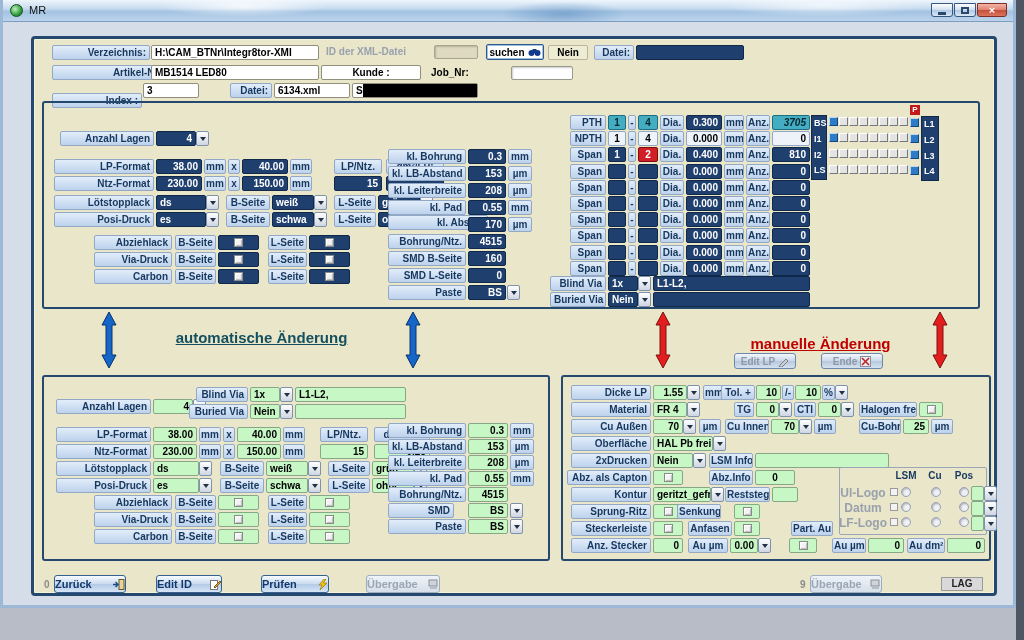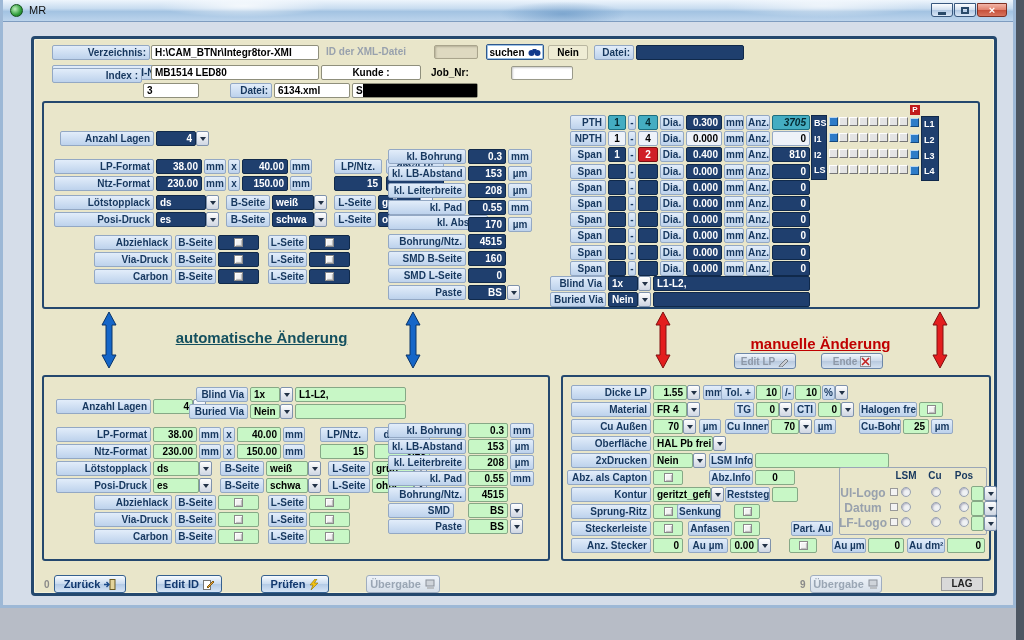--- a/index.html
+++ b/index.html
@@ -60,21 +60,21 @@
 .winp{background:#fff;border:1px solid #9a9a8a;box-shadow:inset 1px 1px 2px #ccc;height:14px;border-radius:2px;}
 .redact{background:#000;}
 .schbtn{height:16px;background:#fff;border:1px solid #30588c;box-shadow:inset 0 0 0 1px #9cc2e8;border-radius:2px;
  font-weight:bold;font-size:10px;color:#000;display:flex;align-items:center;justify-content:center;gap:3px;}
 .nein{height:15px;background:#efecd4;border:1px solid #b9b6a0;border-radius:2px;font-weight:bold;font-size:10px;
  color:#000;text-align:center;line-height:13px;}
 .autolbl{font-size:15px;font-weight:bold;color:#14505f;text-decoration:underline;text-align:center;}
 .manlbl{font-size:15px;font-weight:bold;color:#c00000;text-decoration:underline;text-align:center;}
 .btn{height:18px;background:linear-gradient(180deg,#f7fbff,#cbdcf0 48%,#b4cbe6 52%,#d5e4f6);
  border:1px solid #35608f;border-radius:3px;color:#12386e;font-weight:bold;font-size:11px;
- display:flex;align-items:center;justify-content:center;gap:4px;}
+ display:flex;align-items:center;justify-content:space-between;gap:4px;}
 .btn.dis{color:#9aa6b4;border-color:#9fadc0;background:linear-gradient(180deg,#eef3f9,#d6dfe9);}
 .sbtn{height:16px;background:linear-gradient(180deg,#f2f7fc,#ccd9ea 48%,#b8c9de 52%,#d4e1f0);
  border:1px solid #6c87a8;border-radius:3px;color:#8d98a8;font-weight:bold;font-size:10px;
  display:flex;align-items:center;justify-content:center;gap:3px;}
 .lag{background:#d9d9d9;border:1px solid #9a9a9a;color:#222;font-size:10px;font-weight:bold;
  text-align:center;height:14px;line-height:12px;}
 .note{color:#8a8a8a;font-size:10px;font-weight:bold;background:none;}
 .logobox{border:1px solid #9aa6b6;border-radius:2px;}
 .loghdr{color:#16375e;font-weight:bold;font-size:10px;text-align:center;background:none;}
 .glabel{color:#98a1ad;font-weight:bold;font-size:12px;text-align:center;background:none;white-space:nowrap;}
@@ -115,21 +115,21 @@
   <div class="a nein" style="left:514px;top:6px;width:40px">Nein</div>
   <div class="a lbl" style="left:560px;top:6px;width:40px">Datei:</div>
   <div class="a fld dark" style="left:602px;top:6px;width:108px"></div>
 
   <div class="a lbl" style="left:18px;top:26px;width:116px">Artikel-Nr.:</div>
   <div class="a fld white" style="left:117px;top:26px;width:168px">MB1514 LED80</div>
   <div class="a fld white c" style="left:287px;top:26px;width:100px">Kunde :</div>
   <div class="a plain" style="left:397px;top:28px;width:60px">Job_Nr:</div>
   <div class="a winp" style="left:477px;top:27px;width:62px"></div>
 
-  <div class="a lbl" style="left:18px;top:29px;width:90px">Index :</div>
+  <div class="a lbl" style="left:18px;top:54px;width:90px">Index :</div>
   <div class="a fld white" style="left:109px;top:44px;width:56px">3</div>
   <div class="a lbl" style="left:196px;top:44px;width:42px">Datei:</div>
   <div class="a fld white" style="left:240px;top:44px;width:76px">6134.xml</div>
   <div class="a fld white" style="left:318px;top:44px;width:126px">S</div>
   <div class="a redact" style="left:329px;top:45px;width:114px;height:13px"></div>
 
   <div class="a panel" id="up" style="left:8px;top:62px;width:938px;height:208px">
    <div class="a lbl" style="left:16px;top:28px;width:94px">Anzahl Lagen</div>
    <div class="a fld dark num" style="left:112px;top:28px;width:40px">4</div>
    <div class="a dd" style="left:152px;top:28px">

